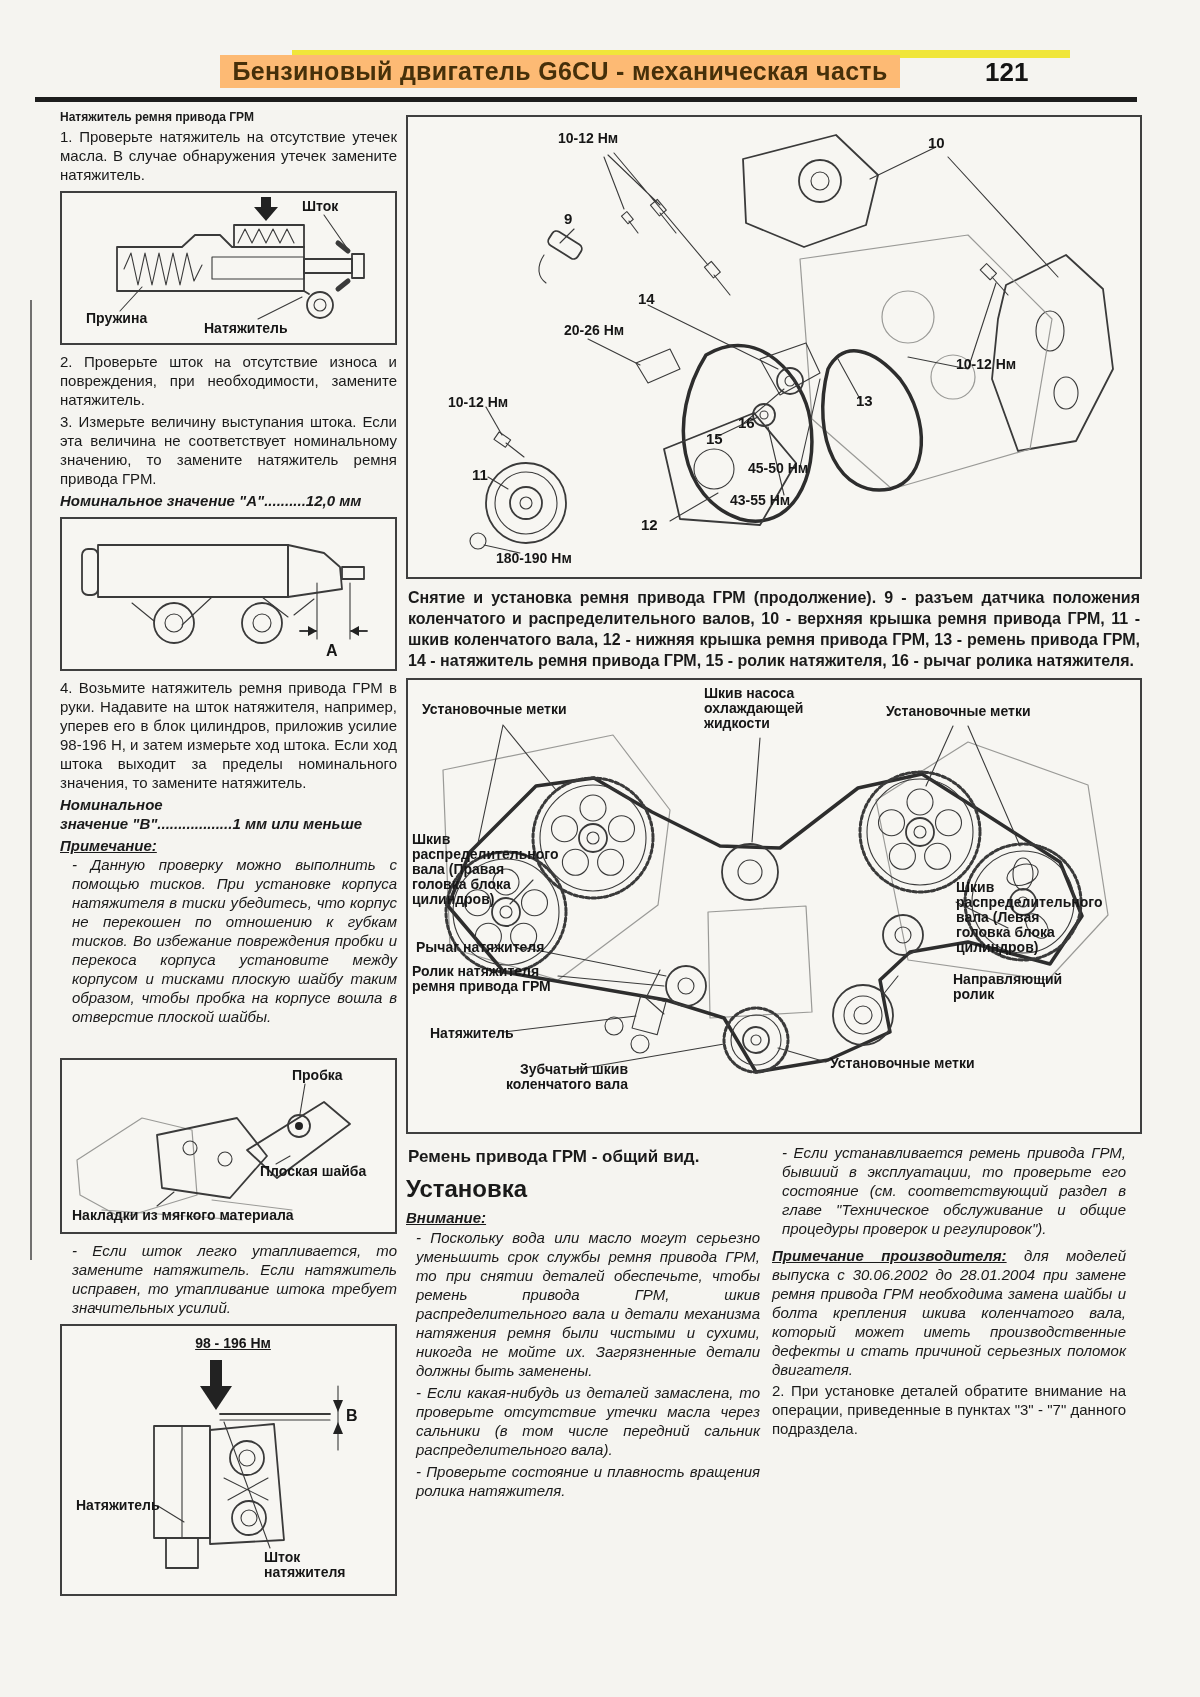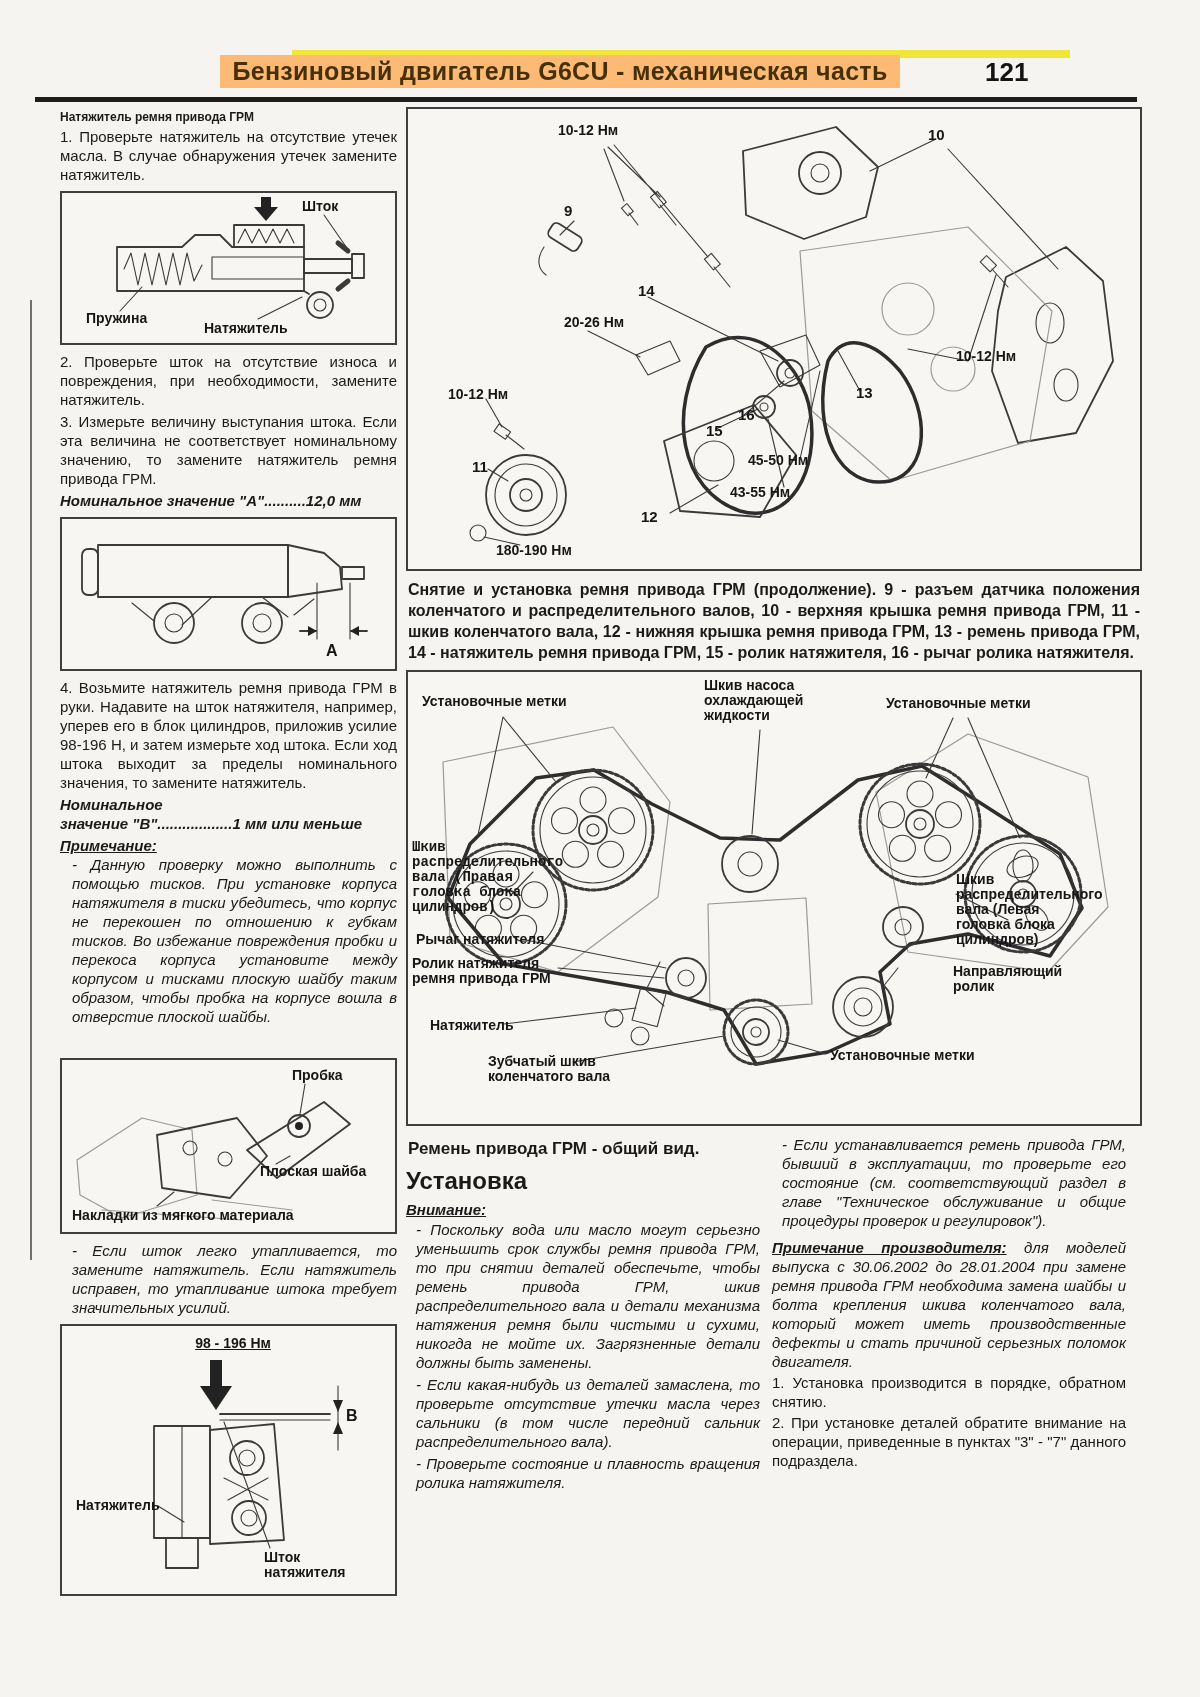--- a/index.html
+++ b/index.html
@@ -165,21 +165,21 @@
       </svg>
       <div class="fig-label" style="left:96px;top:10px;width:150px;text-align:center;text-decoration:underline;">98 - 196 Нм</div>
       <div class="fig-label" style="left:284px;top:82px;font-size:16px;">B</div>
       <div class="fig-label" style="left:14px;top:172px;">Натяжитель</div>
       <div class="fig-label" style="left:202px;top:224px;width:110px;">Шток натяжителя</div>
     </div>
   </div>
 
   <div class="col-right">
 
-    <div class="figure" style="height:460px;margin-top:4px;">
+    <div class="figure" style="height:460px;margin-top:12px;">
       <svg viewBox="0 0 732 460" width="732" height="460">
         <g class="draw">
           <path d="M335,42 L428,18 L470,58 L458,108 L396,130 L338,106 Z"></path>
           <circle cx="412" cy="64" r="21"></circle>
             <circle class="thin" cx="412" cy="64" r="9"></circle>
           <path d="M598,168 L658,138 L695,172 L705,252 L668,324 L610,334 L584,262 L590,202 Z"></path>
           <ellipse class="thin" cx="642" cy="214" rx="14" ry="20"></ellipse>
           <ellipse class="thin" cx="658" cy="276" rx="12" ry="16"></ellipse>
           <path class="light" d="M392,142 L560,118 L644,202 L622,332 L484,372 L404,302 Z"></path>
           <circle class="light" cx="500" cy="200" r="26"></circle>
@@ -336,44 +336,43 @@
             <line x1="165" y1="390" x2="316" y2="364"></line>
             <line x1="548" y1="222" x2="600" y2="248"></line>
             <line x1="490" y1="296" x2="474" y2="316"></line>
             <line x1="418" y1="382" x2="370" y2="368"></line>
           </g>
         </g>
       </svg>
       <div class="fig-label" style="left:14px;top:22px;">Установочные метки</div>
       <div class="fig-label" style="left:296px;top:6px;width:128px;">Шкив насоса охлаждающей жидкости</div>
       <div class="fig-label" style="left:478px;top:24px;">Установочные метки</div>
-      <div class="fig-label" style="left:4px;top:168px;width:126px;font-family:Liberation Mono, monospace;">Шкив распределительного вала (Правая головка блока цилиндров)</div>
+      <div class="fig-label" style="left:4px;top:152px;width:126px;">Шкив распределительного вала (Правая головка блока цилиндров)</div>
       <div class="fig-label" style="left:8px;top:260px;">Рычаг натяжителя</div>
       <div class="fig-label" style="left:4px;top:284px;width:150px;">Ролик натяжителя ремня привода ГРМ</div>
       <div class="fig-label" style="left:22px;top:346px;">Натяжитель</div>
-      <div class="fig-label" style="left:80px;top:382px;width:140px;">Зубчатый шкив коленчатого вала</div>
+      <div class="fig-label" style="left:80px;top:382px;width:140px;text-align:right;">Зубчатый шкив коленчатого вала</div>
       <div class="fig-label" style="left:548px;top:200px;width:135px;">Шкив распределительного вала (Левая головка блока цилиндров)</div>
       <div class="fig-label" style="left:545px;top:292px;width:120px;">Направляющий ролик</div>
       <div class="fig-label" style="left:422px;top:376px;">Установочные метки</div>
     </div>
 
     <div class="bottom">
       <div class="bcol">
         <div class="caption6">Ремень привода ГРМ - общий вид.</div>
         <div class="install-h">Установка</div>
         <p class="warn-label">Внимание:</p>
         <p class="note">- Поскольку вода или масло могут серьезно уменьшить срок службы ремня привода ГРМ, то при снятии деталей обеспечьте, чтобы ремень привода ГРМ, шкив распределительного вала и детали механизма натяжения ремня были чистыми и сухими, никогда не мойте их. Загрязненные детали должны быть заменены.</p>
         <p class="note">- Если какая-нибудь из деталей замаслена, то проверьте отсутствие утечки масла через сальники (в том числе передний сальник распределительного вала).</p>
         <p class="note">- Проверьте состояние и плавность вращения ролика натяжителя.</p>
       </div>
       <div class="bcol">
         <p class="note" style="margin-top:2px;">- Если устанавливается ремень привода ГРМ, бывший в эксплуатации, то проверьте его состояние (см. соответствующий раздел в главе "Техническое обслуживание и общие процедуры проверок и регулировок").</p>
         <p class="plain" style="font-style:italic;margin-top:8px;">
           <span class="mnote-label">Примечание производителя:</span>
           <span>для моделей выпуска с 30.06.2002 до 28.01.2004 при замене ремня привода ГРМ необходима замена шайбы и болта крепления шкива коленчатого вала, который может иметь производственные дефекты и стать причиной серьезных поломок двигателя.</span>
         </p>
-        <p class="plain">1. Установка производится в порядке, обратном снятию.</p>
         <p class="plain">2. При установке деталей обратите внимание на операции, приведенные в пунктах "3" - "7" данного подраздела.</p>
       </div>
     </div>
   </div>
 
 </div>
 
 </body></html>

